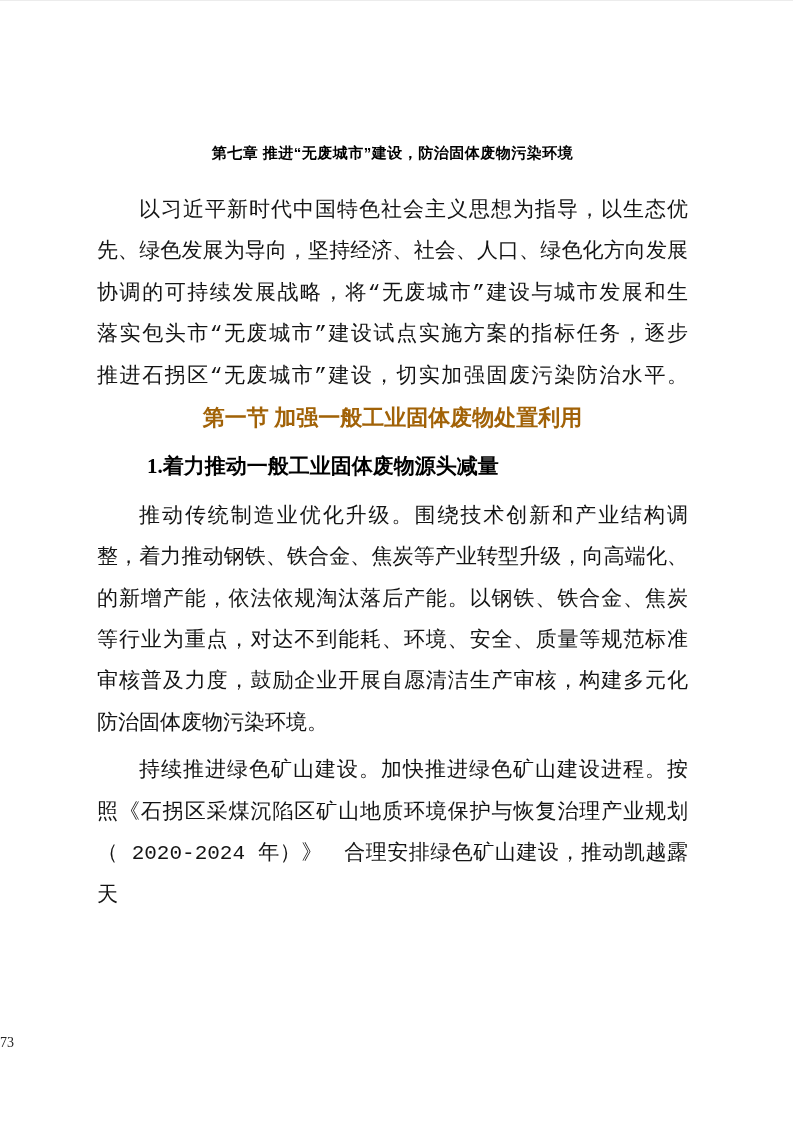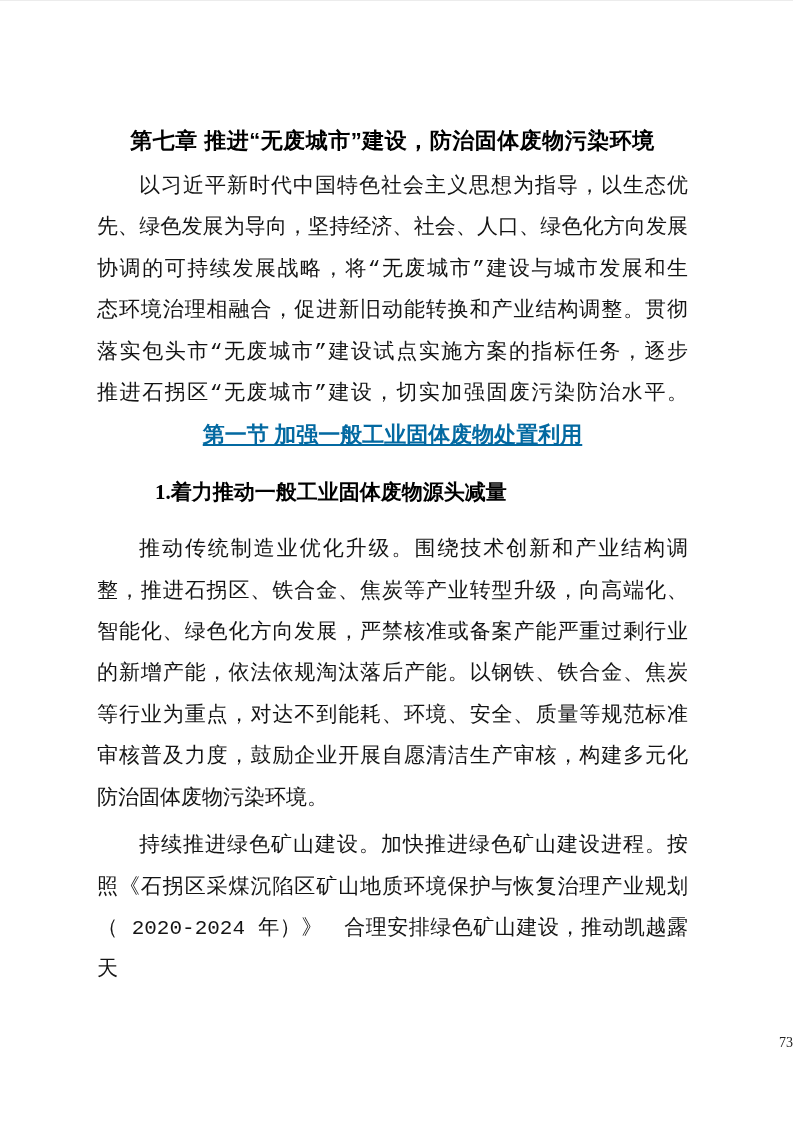--- a/index.html
+++ b/index.html
@@ -17,24 +17,24 @@
     color: #141414;
     font-family: "Liberation Serif", "DejaVu Serif", serif;
   }
   .content {
     position: absolute;
     left: 97px;
     top: 115px;
     width: 591px;
   }
   .chapter-title {
-    margin: 4px;
+    margin: 16px;
     font-family: "Liberation Sans", "DejaVu Sans", sans-serif;
     font-weight: 700;
-    font-size: 22px;
+    font-size: 15px;
     line-height: 42px;
     text-align: center;
     color: #000000;
     letter-spacing: 0.5px;
     white-space: nowrap;
   }
   .para {
     margin: 0;
   }
   .line {
@@ -50,73 +50,70 @@
   }
   .line.last {
     text-align-last: left;
   }
   .section-heading {
     margin: 0;
     font-size: 22px;
     font-weight: 700;
     line-height: 41.4px;
     text-align: center;
-    color: #0369a1;
+    color: #a16207;
     white-space: nowrap;
-    text-decoration: underline;
   }
   .subsection-heading {
-    margin: 16px;
+    margin: 8px;
     font-size: 21px;
     font-weight: 700;
     line-height: 41.4px;
     text-align: left;
     text-indent: 42px;
     color: #000000;
     white-space: nowrap;
   }
   .para-3 {
     margin-top: 6px;
   }
   .page-number {
     position: absolute;
     top: 1031px;
     left: 0;
     width: 793px;
-    text-align: right;
+    text-align: left;
     font-size: 14px;
     line-height: 21px;
     color: #222222;
   }
 </style>
 </head>
 <body>
 
 <div class="page">
   <div class="content">
 
     <h1 class="chapter-title">第七章 推进“无废城市”建设，防治固体废物污染环境</h1>
 
     <div class="para">
       <div class="line first">以习近平新时代中国特色社会主义思想为指导，以生态优</div>
       <div class="line">先、绿色发展为导向，坚持经济、社会、人口、绿色化方向发展</div>
       <div class="line">协调的可持续发展战略，将“无废城市”建设与城市发展和生</div>
-      <div class="line">态环境治理相融合，促进新旧动能转换和产业结构调整。贯彻</div>
       <div class="line">落实包头市“无废城市”建设试点实施方案的指标任务，逐步</div>
       <div class="line">推进石拐区“无废城市”建设，切实加强固废污染防治水平。</div>
     </div>
 
     <h2 class="section-heading">第一节 加强一般工业固体废物处置利用</h2>
 
     <h3 class="subsection-heading">1.着力推动一般工业固体废物源头减量</h3>
 
     <div class="para">
       <div class="line first">推动传统制造业优化升级。围绕技术创新和产业结构调</div>
-      <div class="line">整，推进石拐区、铁合金、焦炭等产业转型升级，向高端化、</div>
-      <div class="line">智能化、绿色化方向发展，严禁核准或备案产能严重过剩行业</div>
+      <div class="line">整，着力推动钢铁、铁合金、焦炭等产业转型升级，向高端化、</div>
       <div class="line">的新增产能，依法依规淘汰落后产能。以钢铁、铁合金、焦炭</div>
       <div class="line">等行业为重点，对达不到能耗、环境、安全、质量等规范标准</div>
       <div class="line">审核普及力度，鼓励企业开展自愿清洁生产审核，构建多元化</div>
       <div class="line last">防治固体废物污染环境。</div>
     </div>
 
     <div class="para para-3">
       <div class="line first">持续推进绿色矿山建设。加快推进绿色矿山建设进程。按</div>
       <div class="line">照《石拐区采煤沉陷区矿山地质环境保护与恢复治理产业规划</div>
       <div class="line last">（ 2020-2024 年）》　合理安排绿色矿山建设，推动凯越露天</div>

